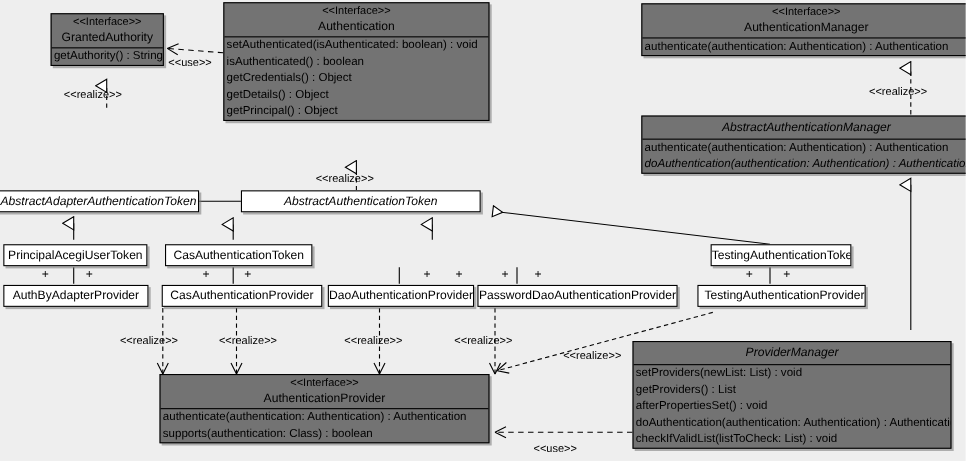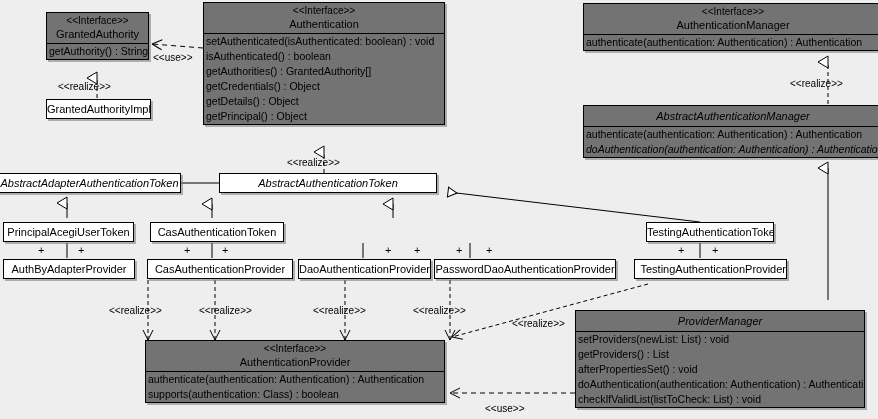--- a/index.html
+++ b/index.html
@@ -178,31 +178,29 @@
   <div class="uml-box" style="left:46px; top:12px; width:103px;">
     <div class="uml-head">
       <span class="stereo">&lt;&lt;Interface&gt;&gt;</span>
       <span class="cname">GrantedAuthority</span>
     </div>
     <div class="uml-compartment">
       <span class="member">getAuthority() : String</span>
     </div>
   </div>
 
-  <div class="uml-simple" style="left:46px; top:99px; width:105px;">GrantedAuthorityImpl</div>
 
   <div class="uml-box" style="left:203px; top:2px; width:242px;">
     <div class="uml-head">
       <span class="stereo">&lt;&lt;Interface&gt;&gt;</span>
       <span class="cname">Authentication</span>
     </div>
     <div class="uml-compartment">
       <span class="member">setAuthenticated(isAuthenticated: boolean) : void</span>
       <span class="member">isAuthenticated() : boolean</span>
-      <span class="member">getAuthorities() : GrantedAuthority[]</span>
       <span class="member">getCredentials() : Object</span>
       <span class="member">getDetails() : Object</span>
       <span class="member">getPrincipal() : Object</span>
     </div>
   </div>
 
   <div class="uml-box" style="left:583px; top:3px; width:300px;">
     <div class="uml-head">
       <span class="stereo">&lt;&lt;Interface&gt;&gt;</span>
       <span class="cname">AuthenticationManager</span>

